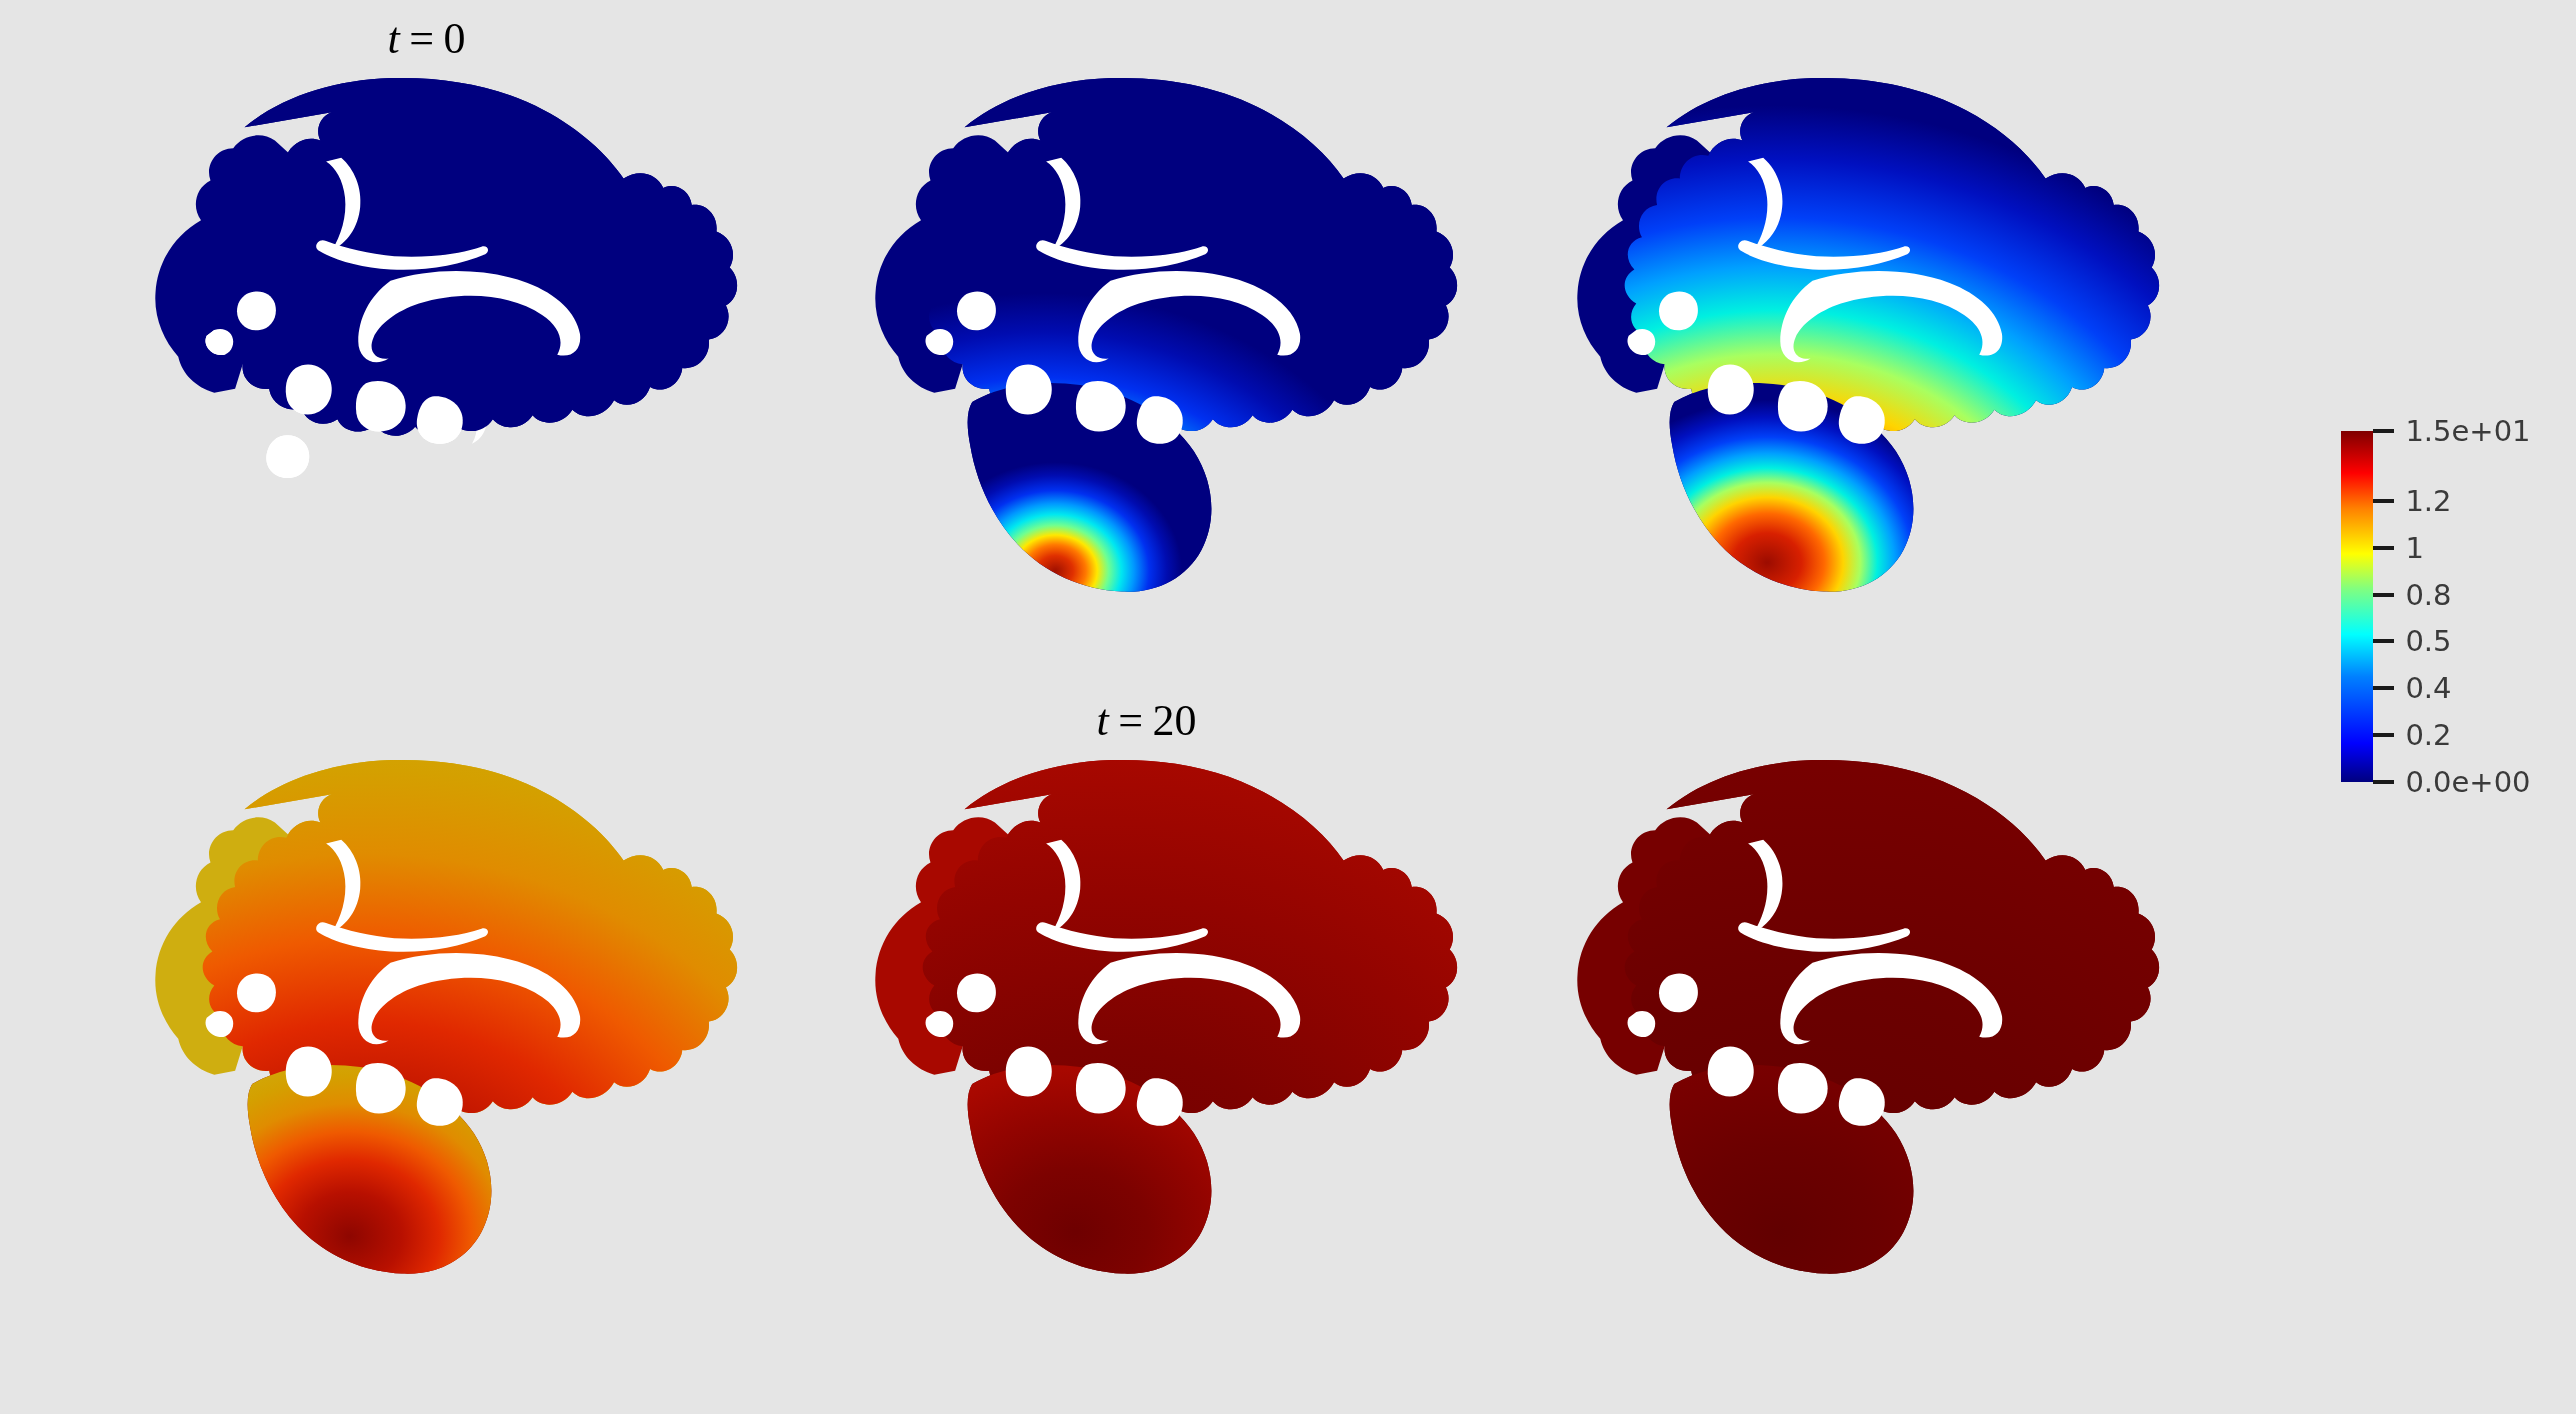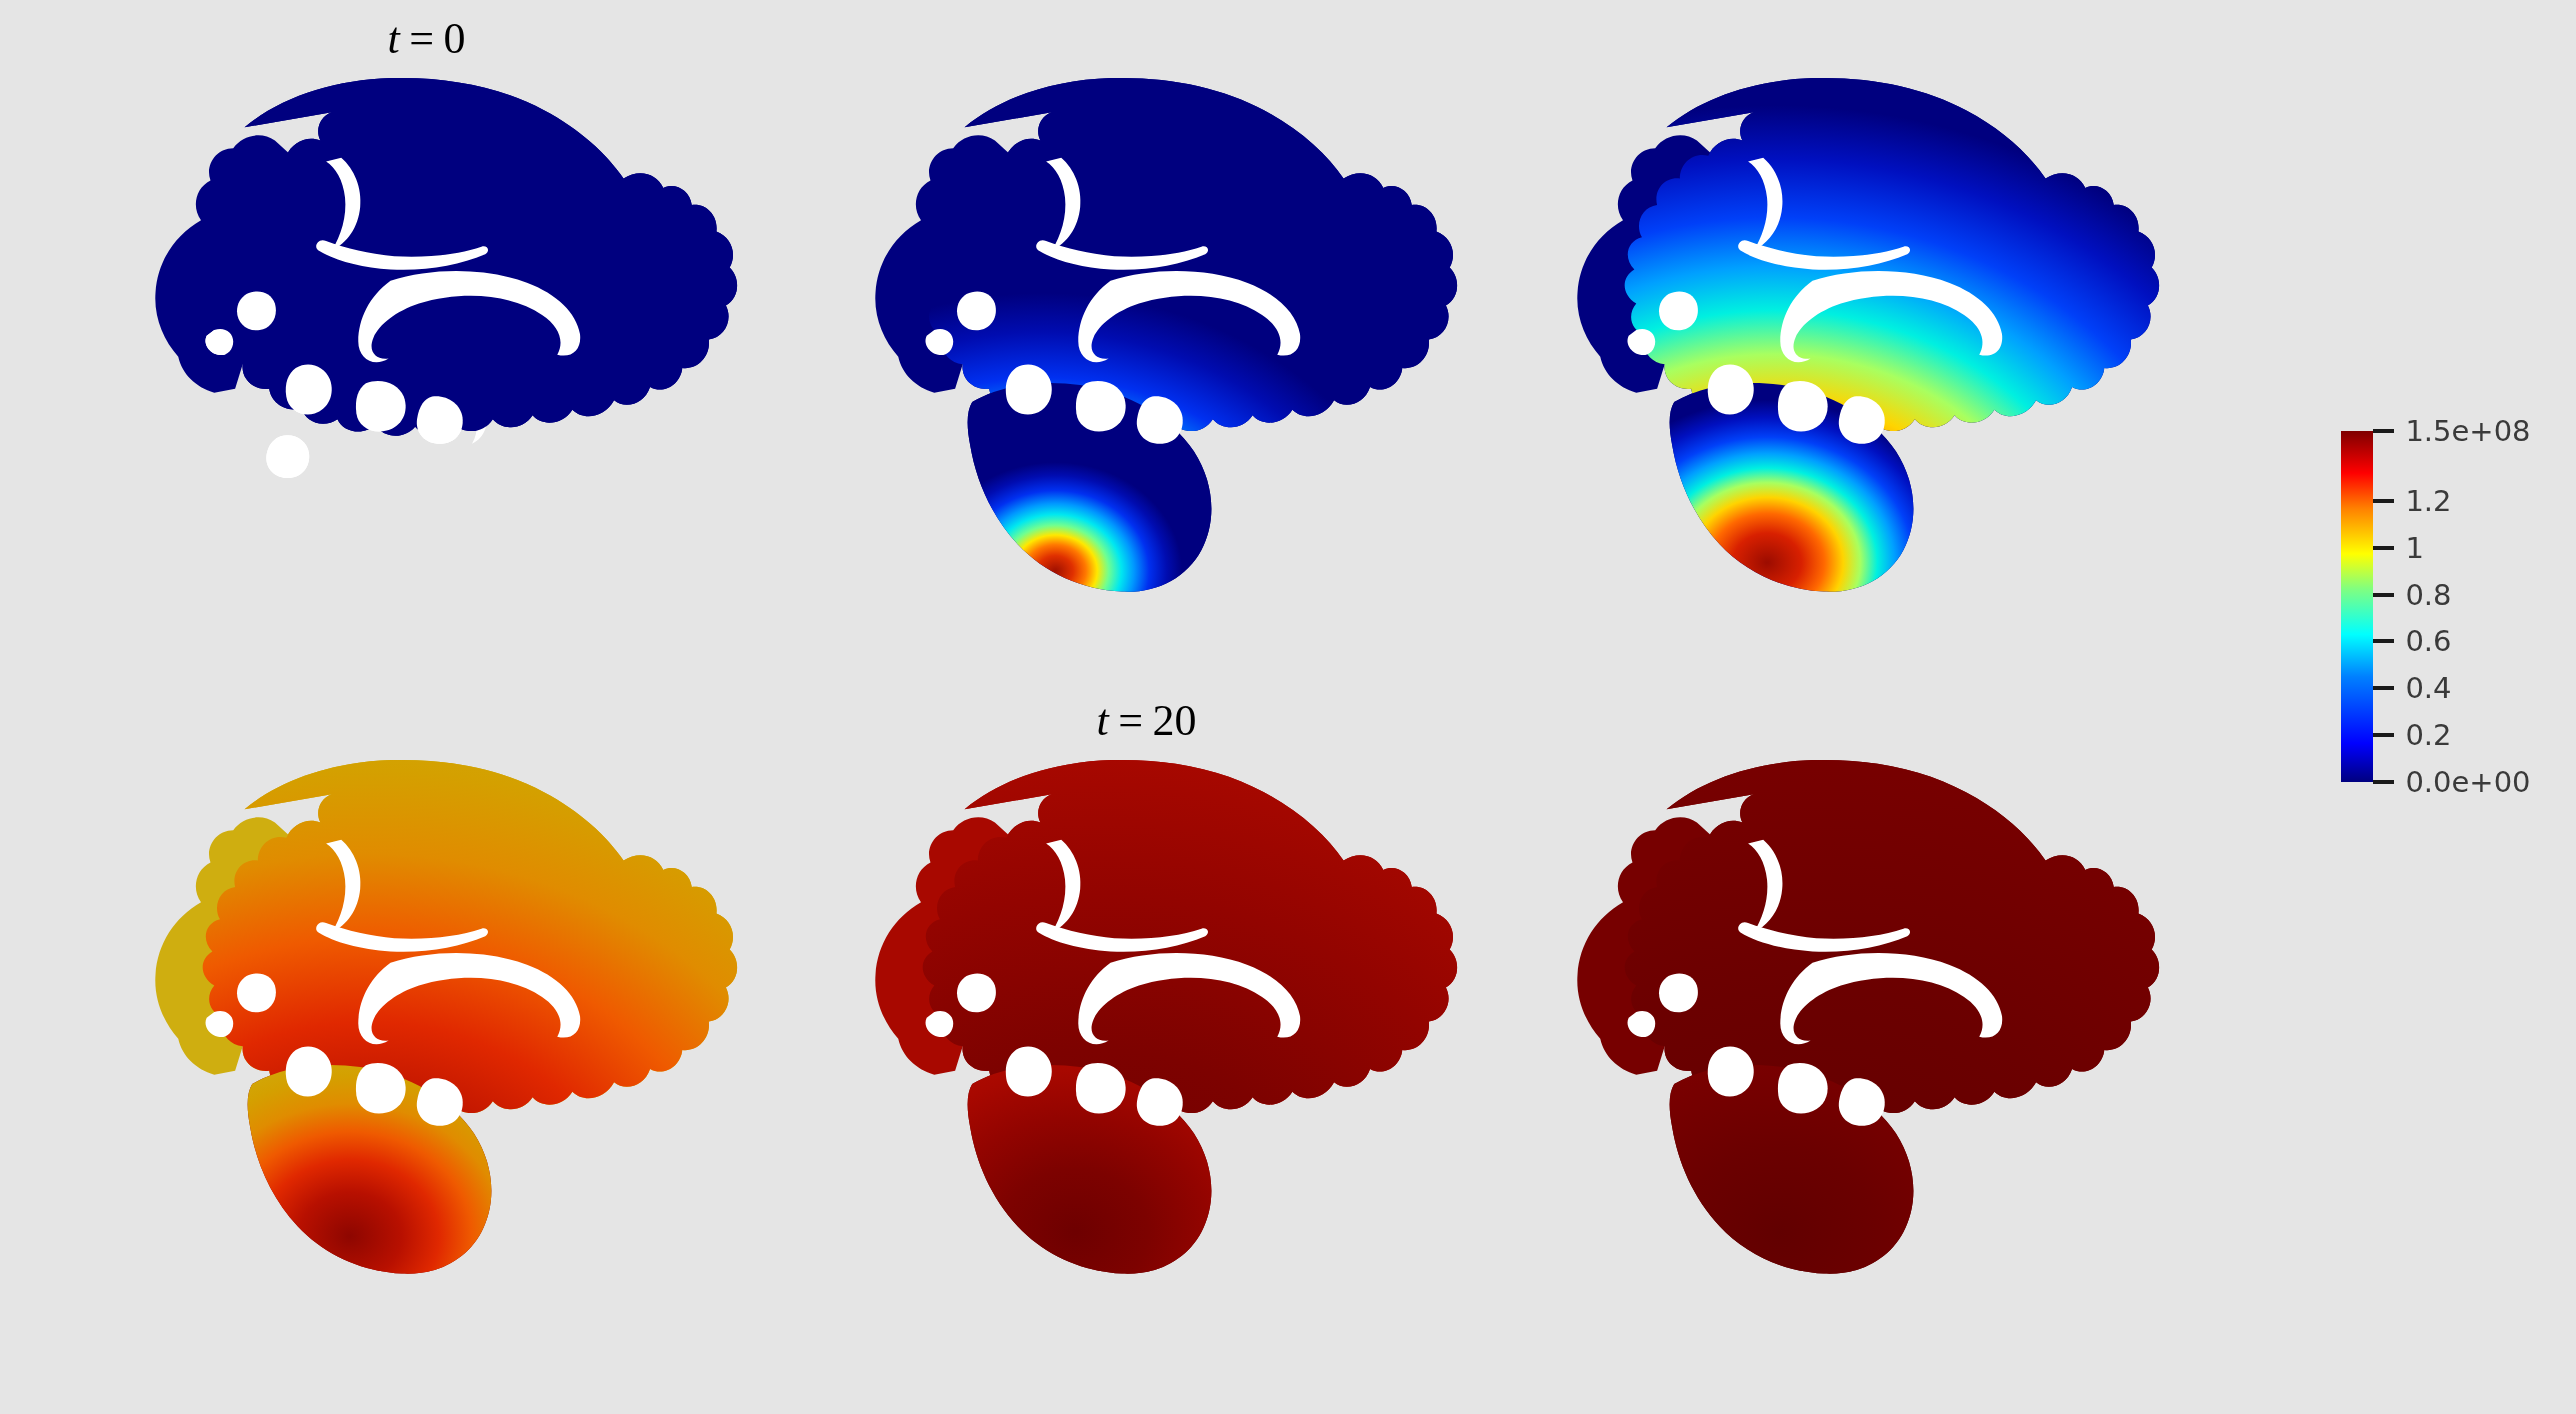--- a/index.html
+++ b/index.html
@@ -482,37 +482,37 @@
       </div>
     </div>
 
   </div>
 
   <div class="colorbar-block">
     <div class="cbar-bar"></div>
     <div class="cbar-ticks">
       <div class="cbar-tick" id="cbt0" style="top: 0px;">
           <span class="tick-line"></span>
-          <span class="tick-label">1.5e+08</span>
+          <span class="tick-label">1.5e+01</span>
         </div>
       <div class="cbar-tick" id="cbt1" style="top: 70px;">
           <span class="tick-line"></span>
           <span class="tick-label">1.2</span>
         </div>
       <div class="cbar-tick" id="cbt2" style="top: 117px;">
           <span class="tick-line"></span>
           <span class="tick-label">1</span>
         </div>
       <div class="cbar-tick" id="cbt3" style="top: 164px;">
           <span class="tick-line"></span>
           <span class="tick-label">0.8</span>
         </div>
       <div class="cbar-tick" id="cbt4" style="top: 210px;">
           <span class="tick-line"></span>
-          <span class="tick-label">0.6</span>
+          <span class="tick-label">0.5</span>
         </div>
       <div class="cbar-tick" id="cbt5" style="top: 257px;">
           <span class="tick-line"></span>
           <span class="tick-label">0.4</span>
         </div>
       <div class="cbar-tick" id="cbt6" style="top: 304px;">
           <span class="tick-line"></span>
           <span class="tick-label">0.2</span>
         </div>
       <div class="cbar-tick" id="cbt7" style="top: 351px;">

